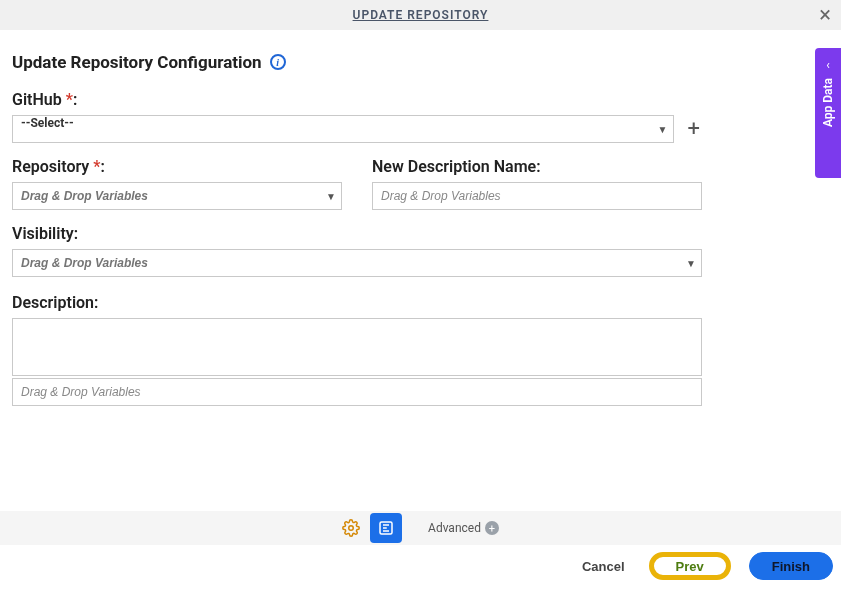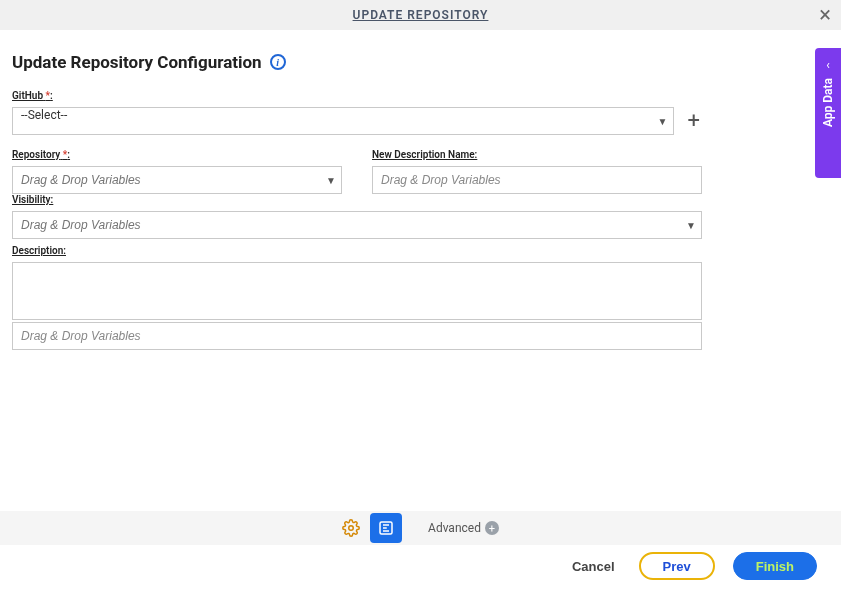--- a/index.html
+++ b/index.html
@@ -62,54 +62,55 @@
       justify-content: center;
       color: #2066d6;
       font-weight: bold;
       font-size: 10px;
       font-style: italic;
       font-family: Georgia, serif;
     }
     .field-row {
       display: flex;
       gap: 30px;
+      margin-bottom: 14px;
       width: 690px;
     }
     .field {
       display: flex;
       flex-direction: column;
     }
     .field-full { width: 690px; }
     .field-half { flex: 1; }
     .field-label {
-      font-size: 10px;
+      font-size: 16px;
       font-weight: 600;
       color: #222;
       margin-bottom: 6px;
-      text-decoration: underline;
     }
     .required { color: #d43c2f; }
     .select-wrapper {
       position: relative;
       display: flex;
       align-items: center;
       gap: 10px;
     }
     .select, .input {
       width: 100%;
       height: 28px;
       border: 1px solid #c9c9c9;
       background: #fff;
       padding: 0 8px;
       font-size: 12px;
       color: #333;
       appearance: none;
     }
     .select {
       padding-right: 28px;
+      font-weight: bold;
     }
     .input::placeholder, .placeholder-text {
       font-style: italic;
       color: #888;
     }
     .select-arrow {
       position: absolute;
       right: 6px;
       top: 50%;
       transform: translateY(-50%);
@@ -207,21 +208,21 @@
       color: #fff;
       font-size: 11px;
       display: inline-flex;
       align-items: center;
       justify-content: center;
       line-height: 1;
     }
     .footer-actions {
       position: absolute;
       bottom: 8px;
-      right: 24px;
+      right: 8px;
       height: 32px;
       display: flex;
       align-items: center;
       gap: 18px;
     }
     .btn {
       height: 28px;
       border-radius: 14px;
       padding: 0 22px;
       font-size: 13px;
@@ -232,27 +233,27 @@
       justify-content: center;
     }
     .btn-cancel {
       background: none;
       border: none;
       color: #444;
       padding: 0 6px;
     }
     .btn-prev {
       background: #fff;
-      border: 2px solid #eab308;
-      color: #1d4ed8;
+      border: 5px solid #eab308;
+      color: #4d7c0f;
     }
     .btn-finish {
       background: #1c6fe8;
       border: 1px solid #1c6fe8;
-      color: #bef264;
+      color: #0f172a;
     }
   </style>
 </head>
 <body>
 
 <div class="titlebar">
   <span class="titlebar-title">UPDATE REPOSITORY</span>
   <span class="titlebar-close">×</span>
 </div>
 
@@ -287,21 +288,21 @@
         <input class="select placeholder-text" style="font-style: italic; color: rgb(136, 136, 136);" placeholder="Drag &amp; Drop Variables">
         <span class="select-arrow">▼</span>
       </div>
     </div>
     <div class="field field-half">
       <div class="field-label">New Description Name:</div>
       <input class="input" placeholder="Drag &amp; Drop Variables" style="">
     </div>
   </div>
 
-  <div class="field field-full" style="margin-bottom:6px">
+  <div class="field field-full" style="margin-bottom:16px">
     <div class="field-label">Visibility:</div>
     <div class="select-box">
       <input class="select" style="font-style: italic; color: rgb(136, 136, 136);" placeholder="Drag &amp; Drop Variables">
       <span class="select-arrow">▼</span>
     </div>
   </div>
 
   <div class="field field-full" style="margin-bottom:2px">
     <div class="field-label">Description:</div>
     <textarea class="textarea" style=""></textarea>

